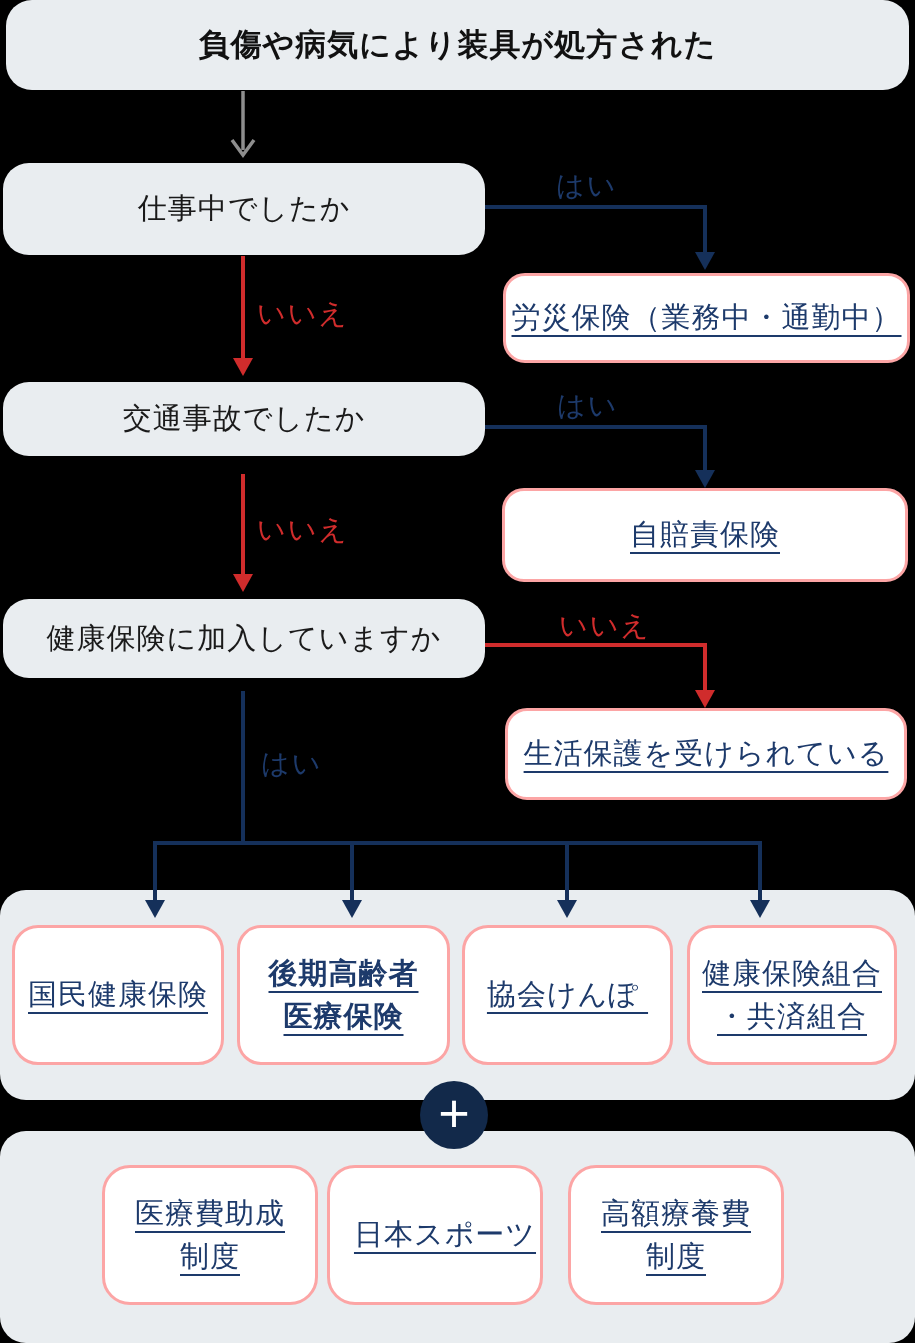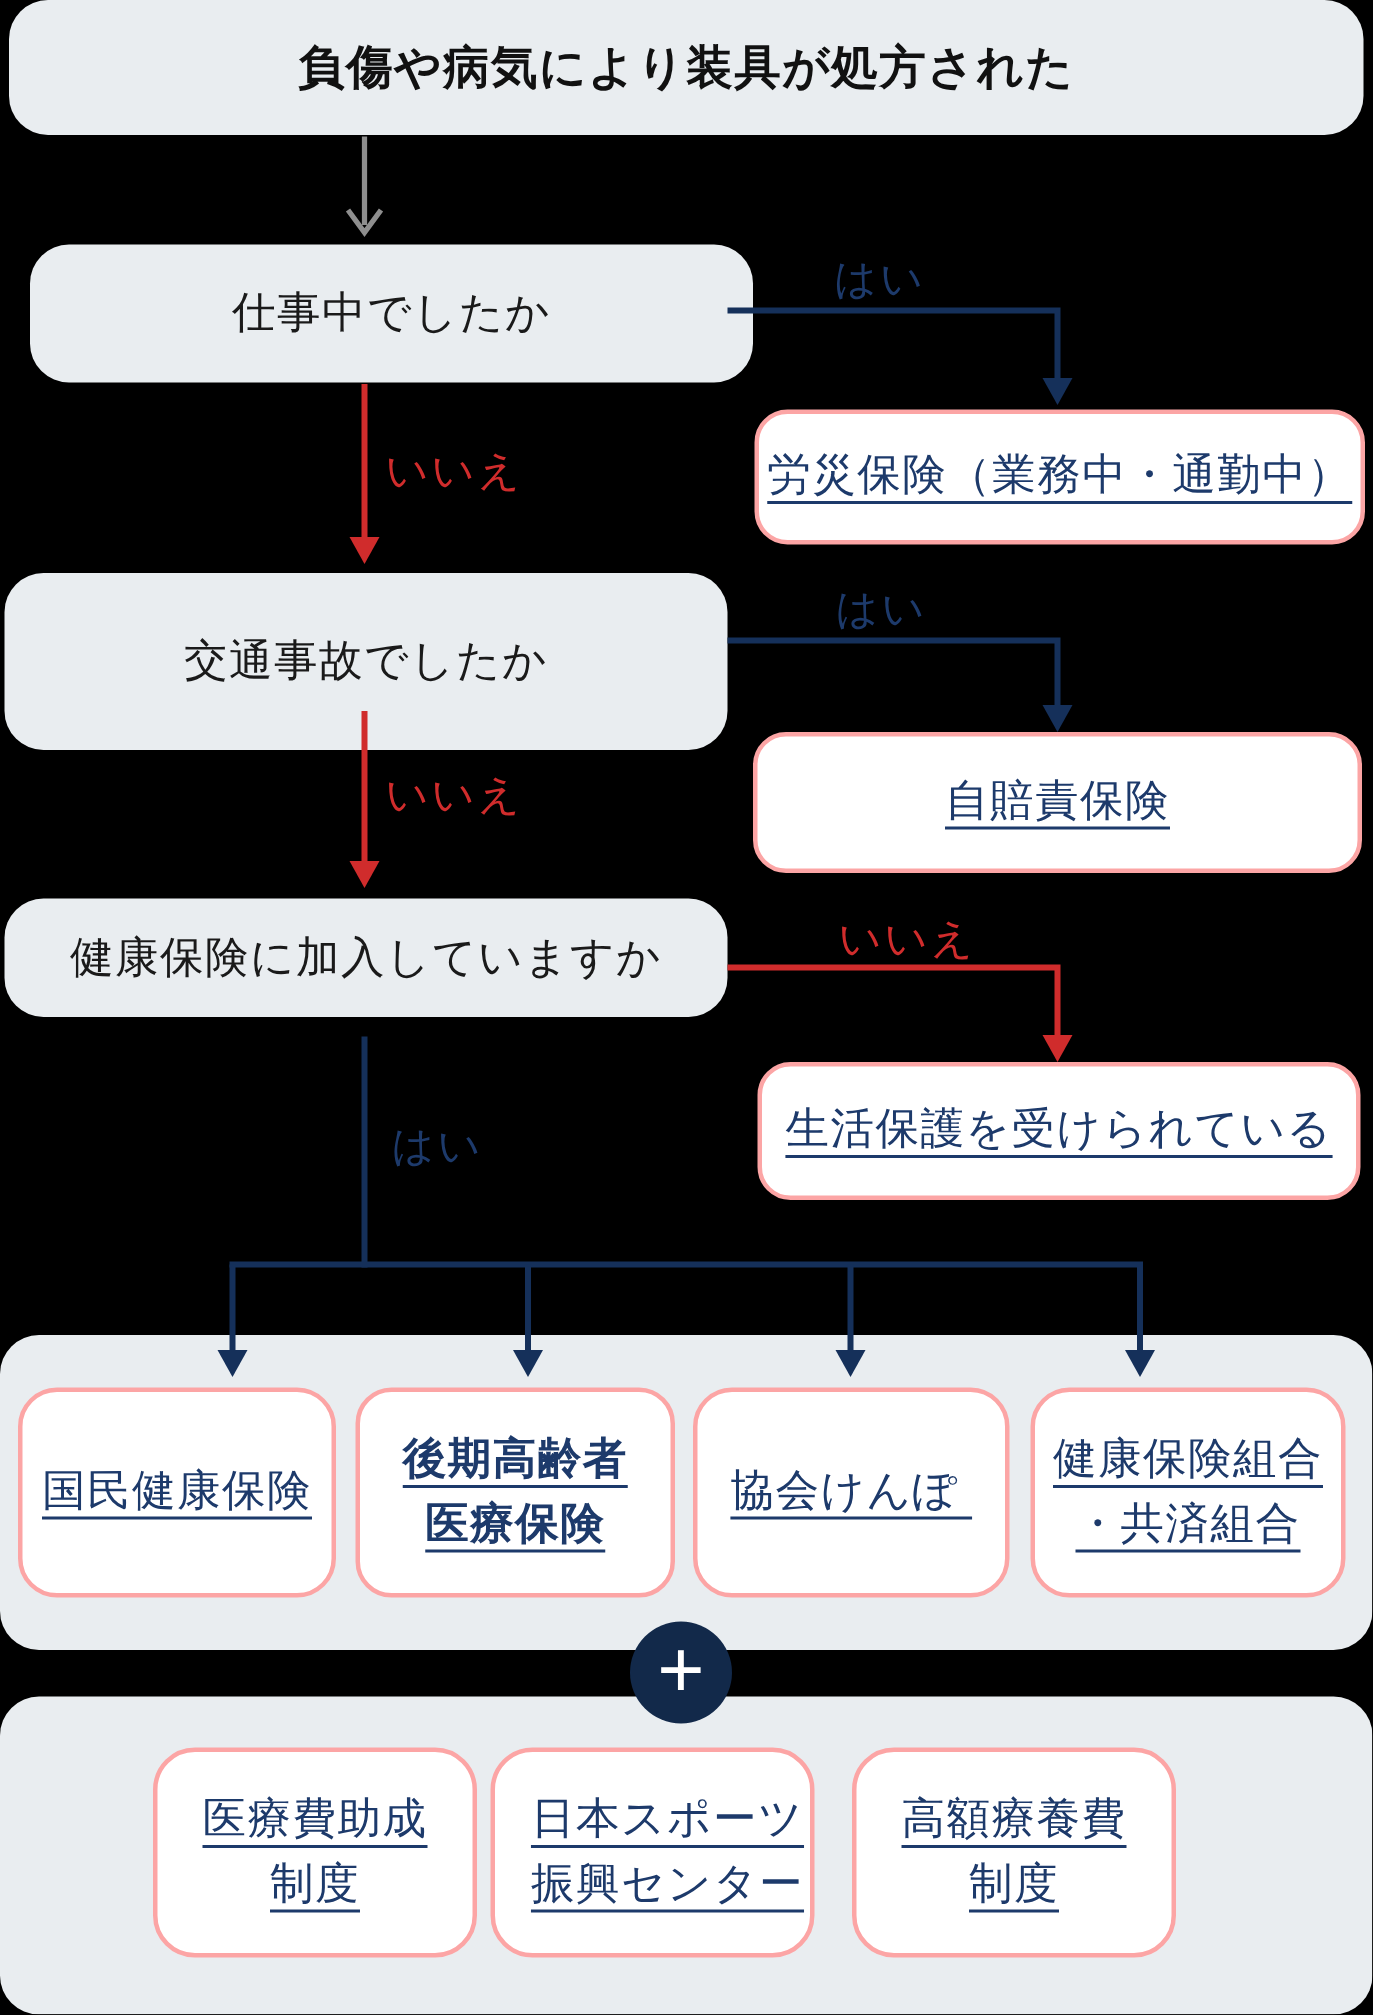--- a/index.html
+++ b/index.html
@@ -17,22 +17,22 @@
     border-radius: 26px;
     display: flex;
     align-items: center;
     justify-content: center;
     box-sizing: border-box;
     z-index: 2;
   }
   .start-box { left: 6px; top: 0; width: 903px; height: 90px; }
   .start-title { font-size: 31px; font-weight: 700; color: #111; letter-spacing: 1px; }
   .q-text { font-size: 29px; color: #1a1a1a; letter-spacing: 1px; }
-  .q1 { left: 3px; top: 163px; width: 482px; height: 92px; margin-left: 17px; }
-  .q2 { left: 3px; top: 382px; width: 482px; height: 118px; }
+  .q1 { left: 3px; top: 163px; width: 482px; height: 92px; }
+  .q2 { left: 3px; top: 382px; width: 482px; height: 74px; }
   .q3 { left: 3px; top: 599px; width: 482px; height: 79px; }
   .band1 { left: 0; top: 890px; width: 915px; height: 210px; border-radius: 26px; z-index: 1; }
   .band2 { left: 0; top: 1131px; width: 915px; height: 212px; border-radius: 26px; z-index: 1; }
   .wbox {
     position: absolute;
     background: #fff;
     border: 3px solid #fca5a5;
     border-radius: 22px;
     display: flex;
     flex-direction: column;
@@ -207,21 +207,20 @@
 
   <div class="wbox sup1">
     <div class="link">
       <span>医療費助成</span>
       <span>制度</span>
     </div>
   </div>
   <div class="wbox sup2">
     <div class="link">
       <span>日本スポーツ</span>
-      <span>振興センター</span>
     </div>
   </div>
   <div class="wbox sup3">
     <div class="link">
       <span>高額療養費</span>
       <span>制度</span>
     </div>
   </div>
 
 </div>

